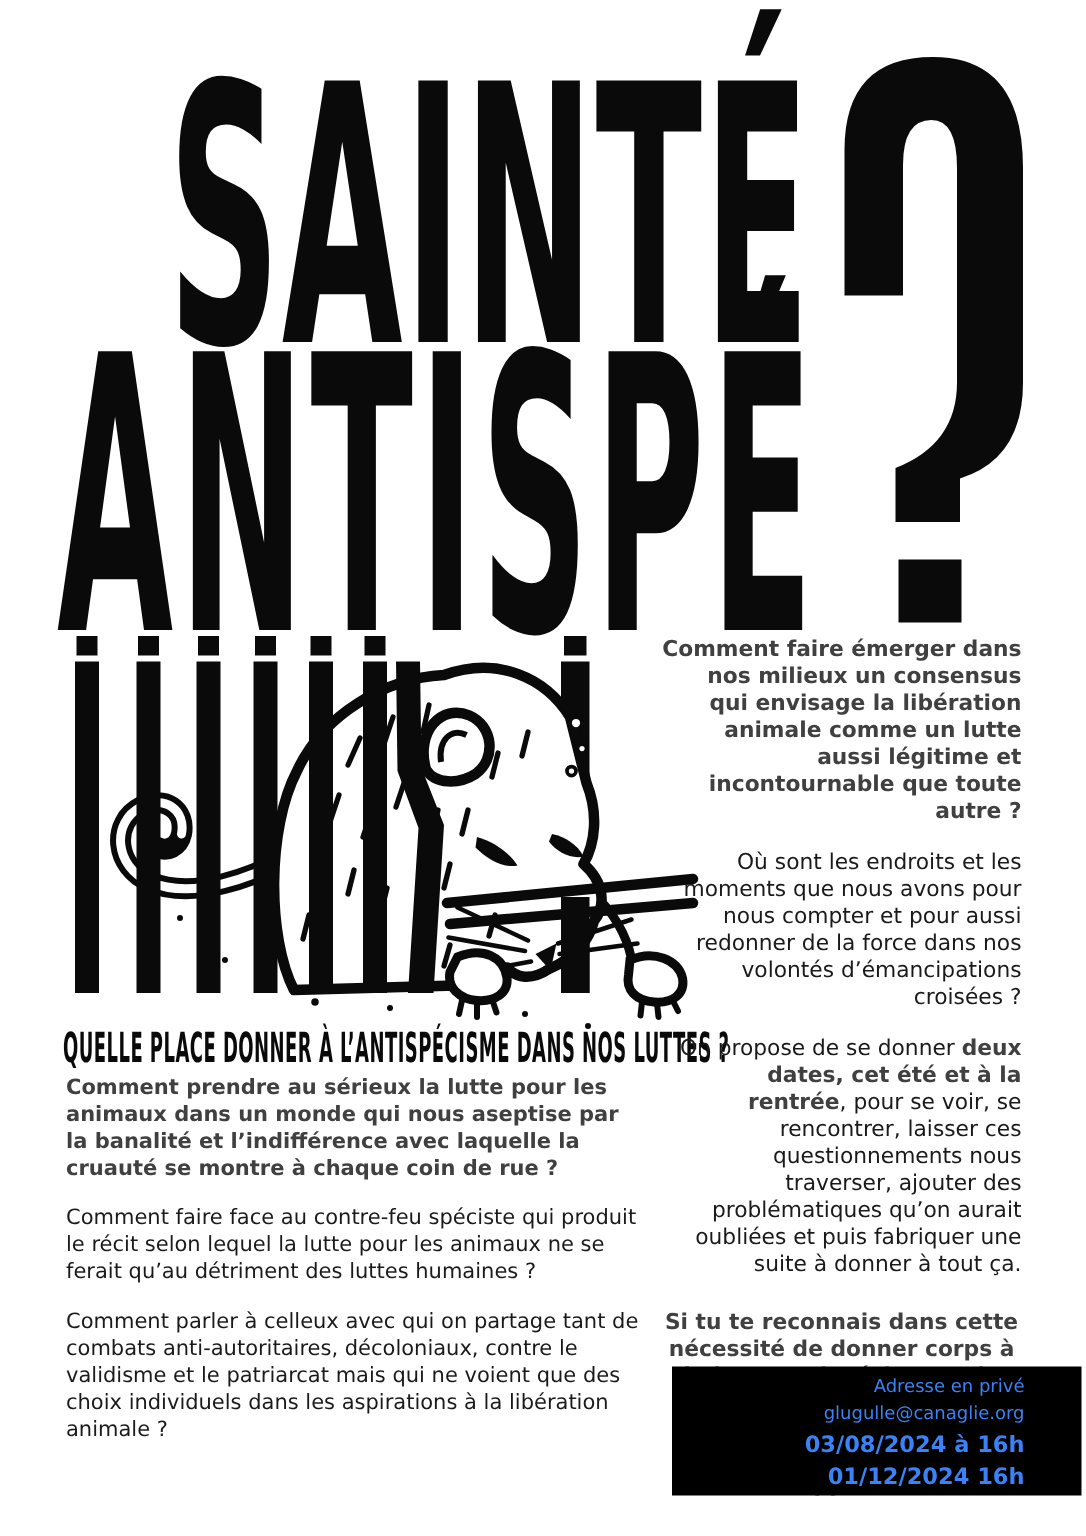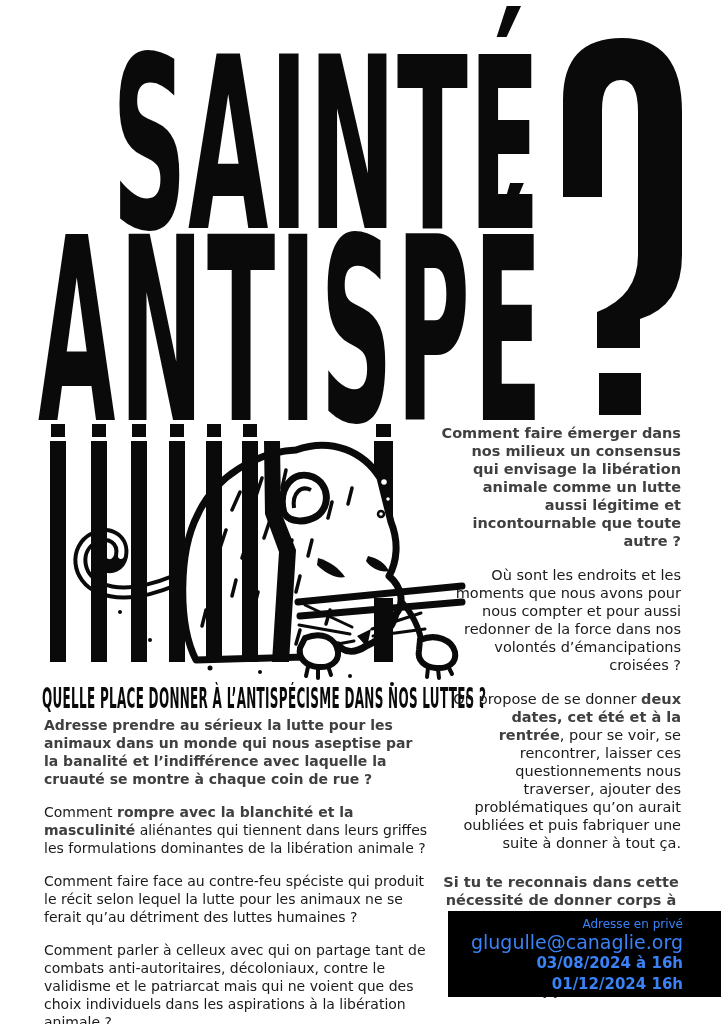--- a/index.html
+++ b/index.html
@@ -25,21 +25,21 @@
   .col-right{left:441px;top:424px;width:240px;text-align:right;font-size:14.5px;line-height:18px;}
   .col-right p{margin:0 0 16px 0;}
   .col-right p.tight{margin-bottom:21px;}
   .contact-box{
     position:absolute;left:448px;top:911px;width:273px;height:86px;
     background:#000000;color:#3b82f6;text-align:right;
     padding:5px 38px 5px 6px;box-sizing:border-box;
   }
   .contact-box .line{line-height:21px;}
   .contact-box .small{font-size:12px;line-height:16px;}
-  .contact-box .normal{font-size:19px;}
+  .contact-box .normal{font-size:12px;}
   .contact-box .bold{font-weight:700;font-size:15px;}
 </style>
 </head>
 <body>
 
 <div class="page">
 
   <svg class="artwork" width="724" height="700" viewBox="0 0 724 700" aria-hidden="true">
 
     <g fill="#0a0a0a">
@@ -161,22 +161,21 @@
 
       <rect x="374" y="598" width="19" height="64"></rect>
     </g>
   </svg>
 
   <div class="heading">
     <span class="stretch">QUELLE PLACE DONNER À L’ANTISPÉCISME DANS NOS LUTTES ?</span>
   </div>
 
   <div class="col col-left">
-      <p><strong>Adresse prendre au sérieux la lutte pour les animaux dans un monde qui nous aseptise par la banalité et l’indifférence avec laquelle la cruauté se montre à chaque coin de rue ?</strong></p>
-      <p><span>Comment </span><strong>rompre avec la blanchité et la masculinité</strong><span> aliénantes qui tiennent dans leurs griffes les formulations dominantes de la libération animale ?</span></p>
+      <p><strong>Comment prendre au sérieux la lutte pour les animaux dans un monde qui nous aseptise par la banalité et l’indifférence avec laquelle la cruauté se montre à chaque coin de rue ?</strong></p>
       <p><span>Comment faire face au contre-feu spéciste qui produit le récit selon lequel la lutte pour les animaux ne se ferait qu’au détriment des luttes humaines ?</span></p>
       <p><span>Comment parler à celleux avec qui on partage tant de combats anti-autoritaires, décoloniaux, contre le validisme et le patriarcat mais qui ne voient que des choix individuels dans les aspirations à la libération animale ?</span></p>
     </div>
 
   <div class="col col-right">
       <p style="text-align: right;"><strong>Comment faire émerger dans nos milieux un consensus qui envisage la libération animale comme un lutte aussi légitime et incontournable que toute autre ?</strong></p>
       <p style="text-align: right;"><span>Où sont les endroits et les moments que nous avons pour nous compter et pour aussi redonner de la force dans nos volontés d’émancipations croisées ?</span></p>
       <p class="tight" style="text-align: right;"><span>On propose de se donner </span><strong>deux dates, cet été et à la rentrée</strong><span>, pour se voir, se rencontrer, laisser ces questionnements nous traverser, ajouter des problématiques qu’on aurait oubliées et puis fabriquer une suite à donner à tout ça.</span></p>
       <p style="text-align: center;"><strong>Si tu te reconnais dans cette nécessité de donner corps à la lutte antispéciste et de l’articuler aux autres viens nous rejoindre le samedi 03 aout à 16h et partage cet appel !</strong></p>
     </div>

